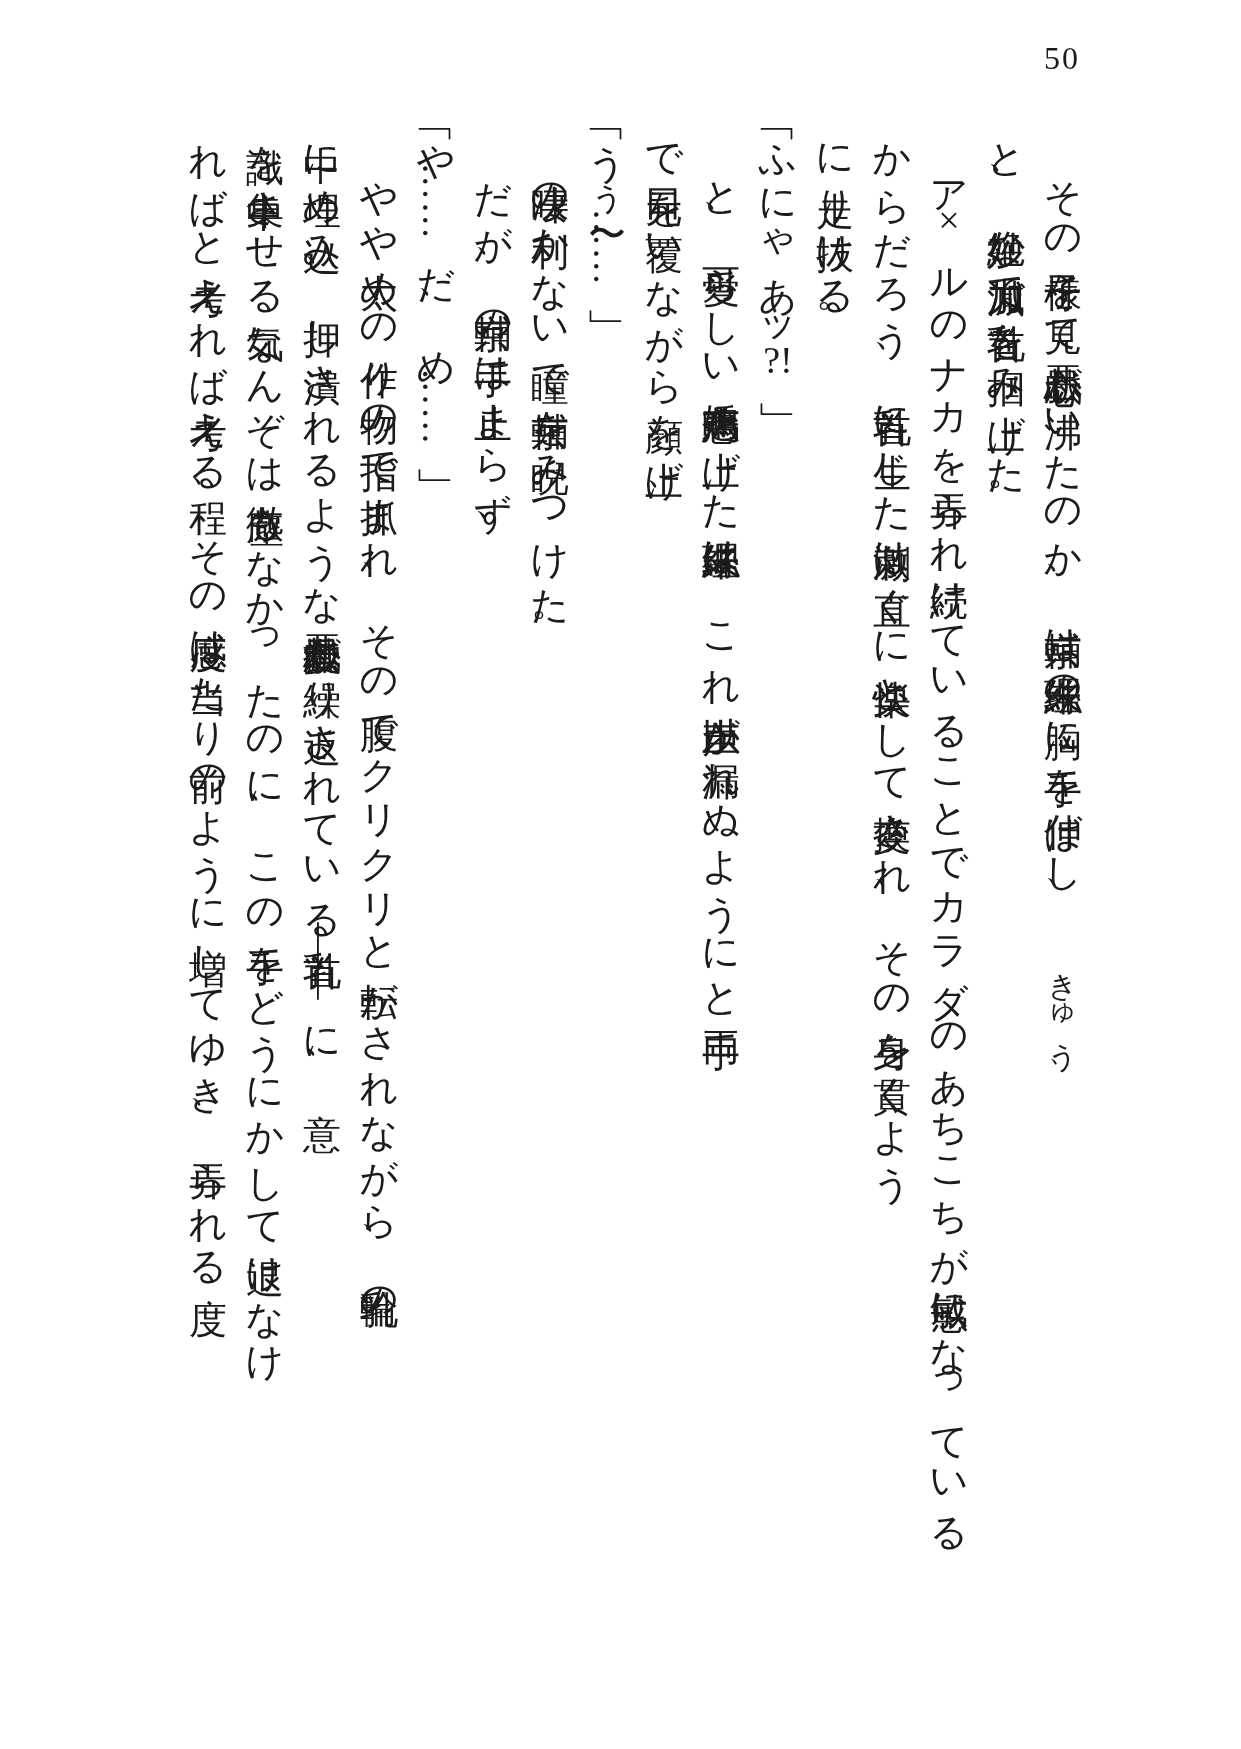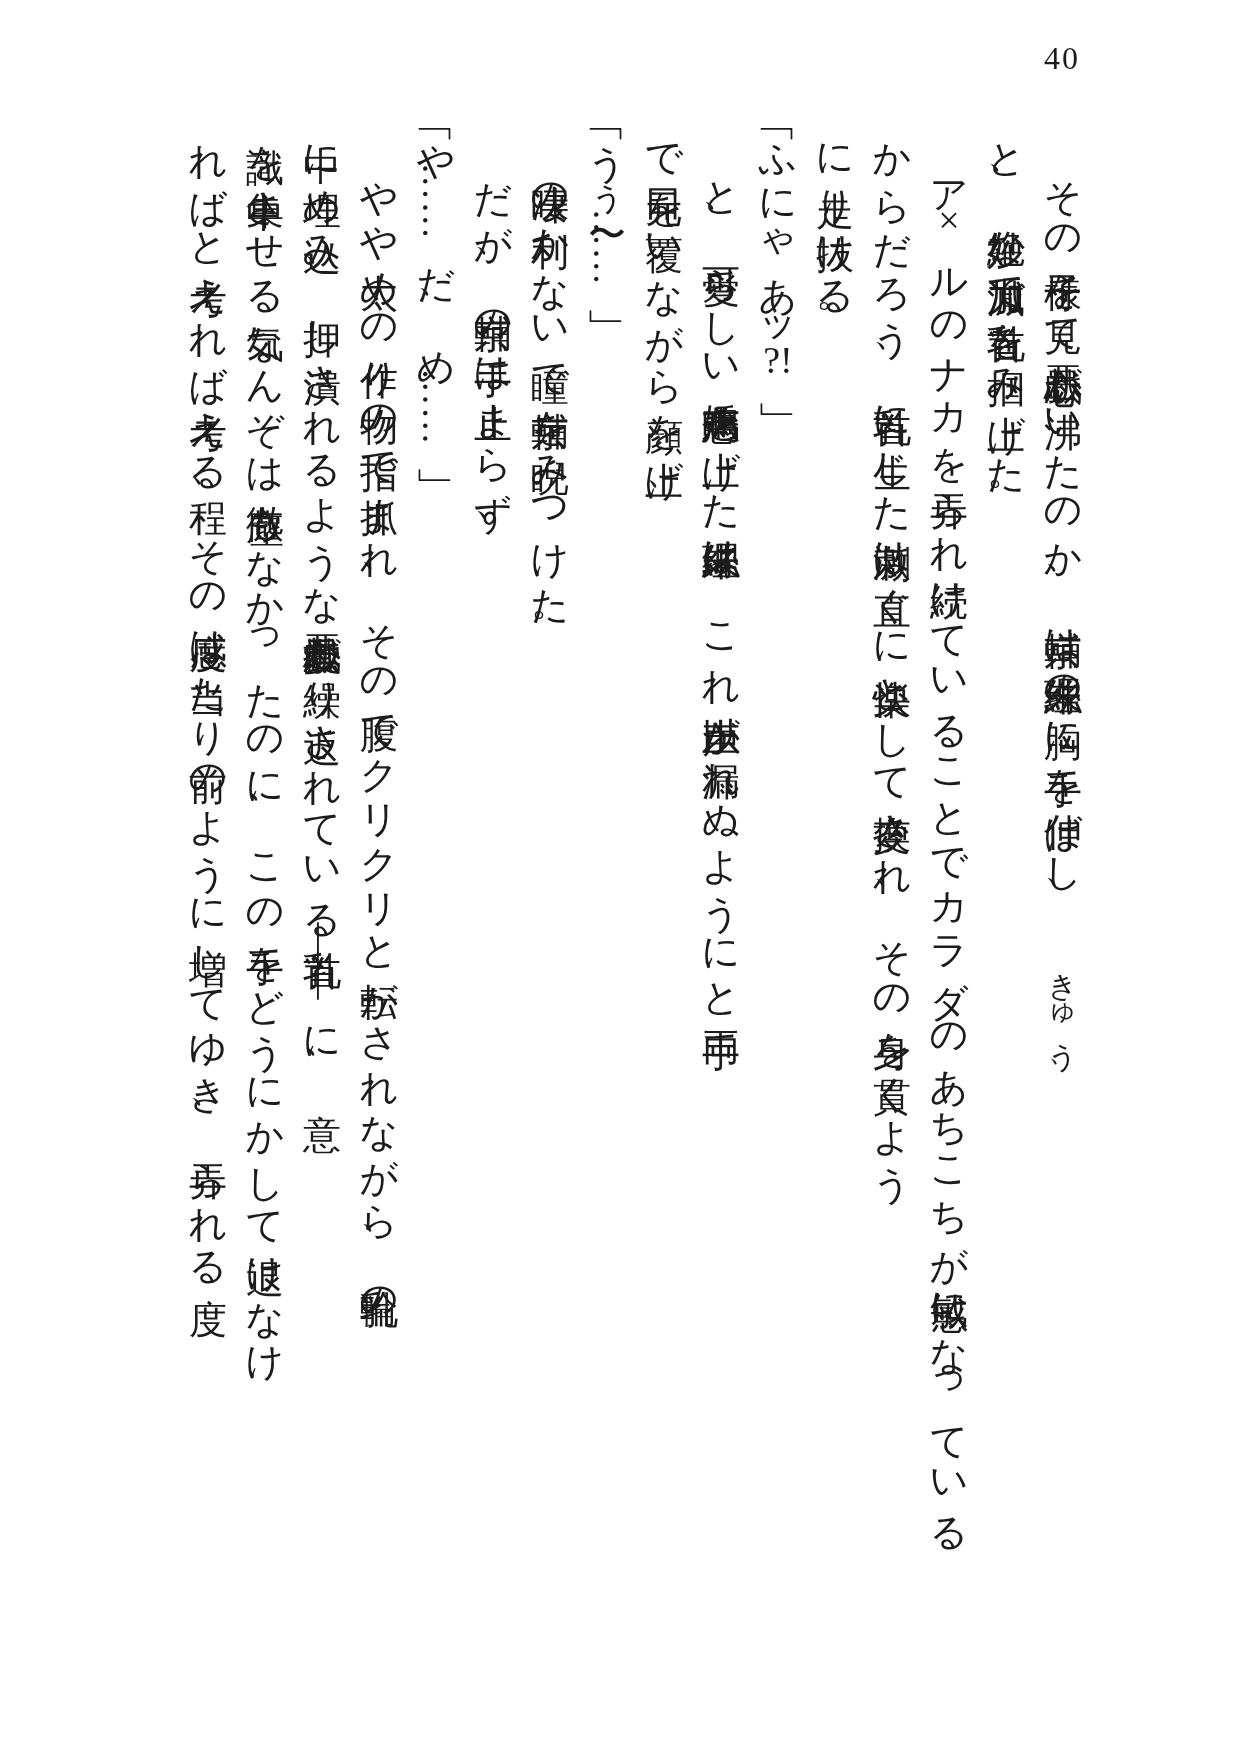--- a/index.html
+++ b/index.html
@@ -49,21 +49,21 @@
   }
   .seg-tcy {
     -webkit-text-combine: horizontal;
     text-combine-upright: all;
   }
 </style>
 </head>
 <body>
 
 <div class="page">
-  <div class="page-number">40</div>
+  <div class="page-number">50</div>
   <div class="text-block">
       <p class="indent"><span>その様子を見て悪戯心が沸いたのか、京輔は朱理絲の胸に手を伸ばし、　</span><span class="seg-small">きゅう、</span><br><span>と、絶妙な力加減で乳首を掴み上げた。</span></p>
       <p class="indent"><span>ア×ルのナカを弄られ続けていることでカラダのあちこちが敏感になっている</span><br><span>からだろう、乳首に生じた刺激は直ぐに快楽として変換され、その身を貫くよう</span><br><span>に走り抜ける。</span></p>
       <p><span>「ふにゃあッ</span><span class="seg-tcy">?!</span><span>」</span></p>
       <p class="indent"><span>と、可愛らしい嬌声悲鳴を上げた朱理絲は、これ以上声が漏れぬようにと両手</span><br><span>で口元を覆いながら顔を上げ、</span></p>
       <p><span>「うぅ〜……」</span></p>
       <p class="indent"><span>凄味の利かない瞳で京輔を睨みつけた。</span></p>
       <p class="indent"><span>だが、京輔の手は止まらず、</span></p>
       <p><span>「や……だ、め……」</span></p>
       <p class="indent"><span>やや太めの作り物の指で抓まれ、その腹でクリクリと転がされながら、乳輪の</span><br><span>中に埋め込み、押し潰されるような悪戯愛撫が繰り返されている乳首――に、意</span><br><span>識を集中させる気なんぞは微塵もなかったのに、この手をどうにかして退けなけ</span><br><span>ればと考えれば考える程、その感度は当たり前のように増してゆき、弄られる度</span></p>

